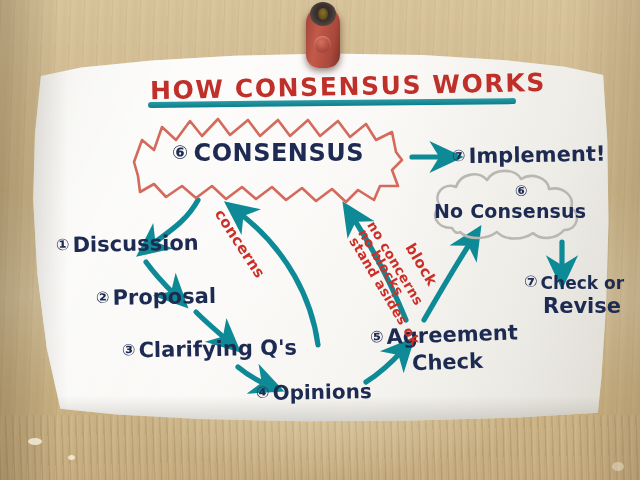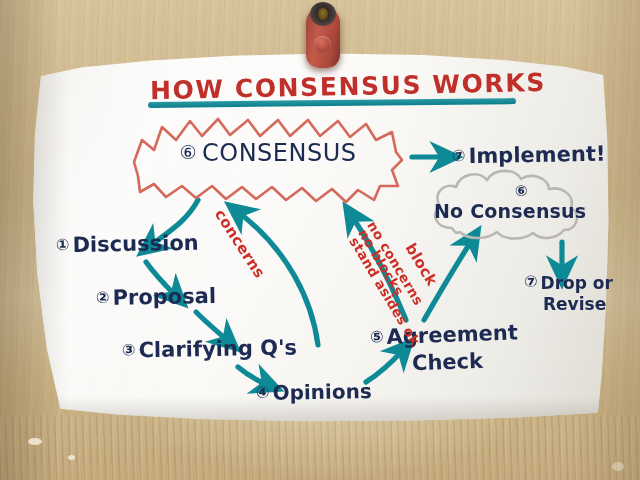--- a/index.html
+++ b/index.html
@@ -116,21 +116,21 @@
     transform:rotate(-1.2deg);
     font-family:"DejaVu Sans",sans-serif;
   }
   .title-underline{
     position:absolute;left:148px;top:100px;width:368px;height:6px;
     background:linear-gradient(180deg,#2a9aa4,#0c7f8c);
     border-radius:3px;transform:rotate(-0.6deg);
   }
   .consensus-label{
     position:absolute;left:152px;top:139px;width:232px;text-align:center;
-    font-size:24px;letter-spacing:.5px;font-weight:400;color:#1d2a52;
+    font-size:24px;letter-spacing:.5px;font-weight:700;color:#1d2a52;
   }
   .consensus-num{font-size:19px;vertical-align:2px;margin-right:5px;}
   .nocon-num{
     position:absolute;left:434px;top:182px;width:174px;text-align:center;
     font-size:15px;color:#1d2a52;font-weight:700;
   }
   .nocon-label{
     position:absolute;left:434px;top:200px;width:174px;
     font-size:19px;color:#1d2a52;font-weight:700;letter-spacing:.2px;
   }
@@ -252,23 +252,23 @@
   <div class="t step" style="left:370px;top:323px;transform:rotate(-2deg);">
     <span class="n">⑤</span><span>Agreement</span>
   </div>
   <div class="t step" style="left:412px;top:350px;transform:rotate(-2deg);">Check</div>
 
   <div class="t step" style="left:452px;top:143px;transform:rotate(-1deg);">
     <span class="n">⑦</span><span>Implement!</span>
   </div>
 
   <div class="t step" style="left:524px;top:272px;font-size:17px;">
-    <span class="n">⑦</span><span>Drop or</span>
-  </div>
-  <div class="t step" style="left:543px;top:294px;font-size:17px;">Revise</div>
+    <span class="n">⑦</span><span>Check or</span>
+  </div>
+  <div class="t step" style="left:543px;top:294px;font-size:21px;">Revise</div>
 
   <div class="t lbl-red" style="left:226px;top:206px;font-size:15px;transform:rotate(57deg);transform-origin:left top;">concerns</div>
 
   <div class="t lbl-red" style="left:378px;top:218px;transform:rotate(59deg);transform-origin:left top;">no concerns</div>
   <div class="t lbl-red" style="left:369px;top:226px;transform:rotate(59deg);transform-origin:left top;">no blocks</div>
   <div class="t lbl-red" style="left:360px;top:234px;transform:rotate(59deg);transform-origin:left top;">stand asides ok</div>
 
   <div class="t lbl-red" style="left:417px;top:240px;font-size:15px;transform:rotate(59deg);transform-origin:left top;">block</div>
 
 </div>

